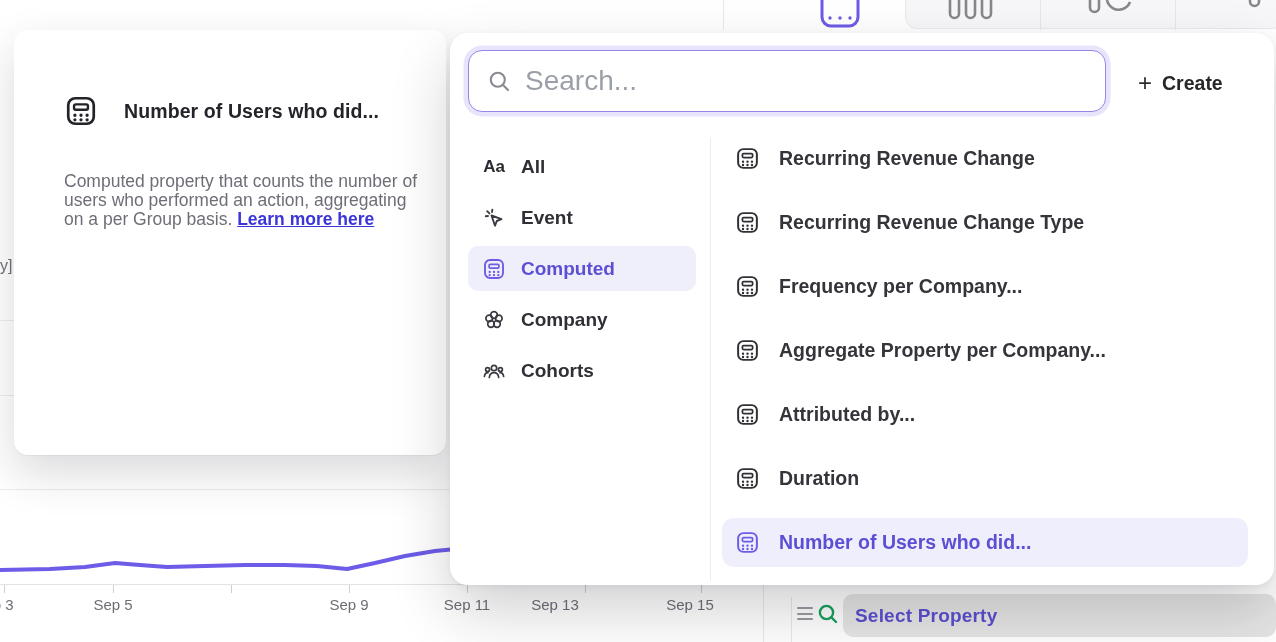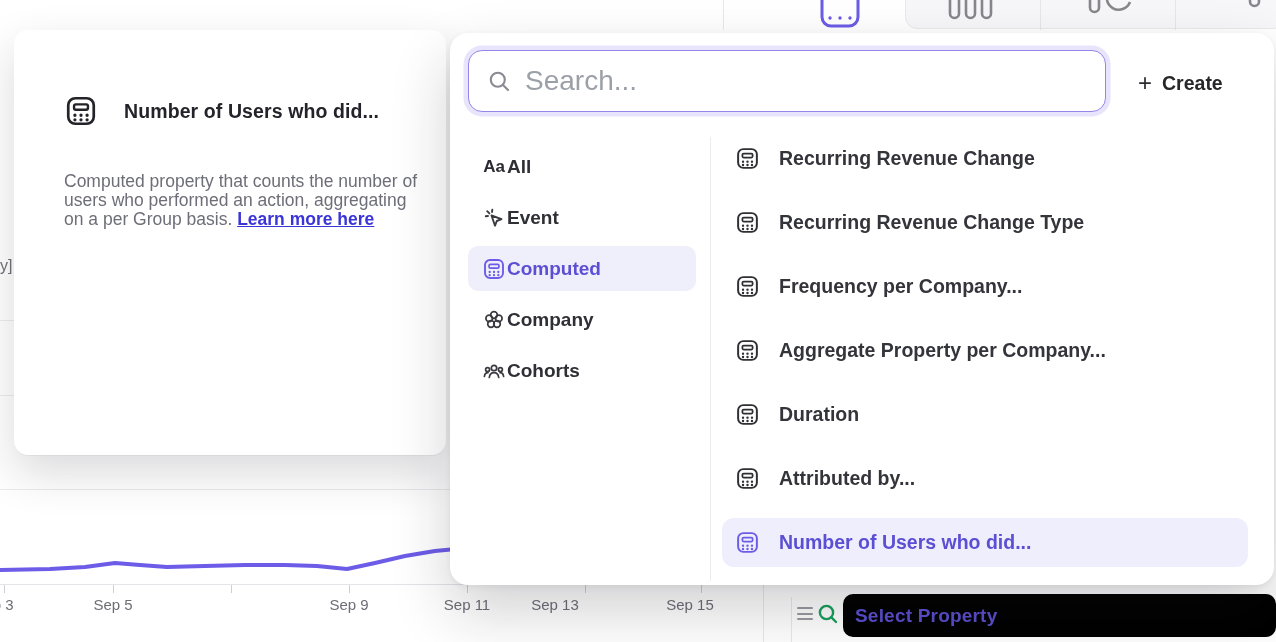--- a/index.html
+++ b/index.html
@@ -20,21 +20,21 @@
   .tabsep { position:absolute; top:0; width:1px; height:43px; background:#e5e5ea; }
   .tabicon { position:absolute; top:-12px; }
 
   
   #chart-svg { left:0; top:530px; }
   .axis-line { left:0; top:584px; width:762px; height:1px; background:#e3e3e8; }
   .tick { top:585px; width:1px; height:8px; background:#cfcfd6; }
   .xlabel { top:596px; transform:translateX(-50%); color:#6d6d76; font-size:15px; white-space:nowrap; }
 
   
-  .chip { left:843px; top:594px; width:433px; height:43px; background:#000000; border-radius:10px;
+  .chip { left:843px; top:594px; width:433px; height:43px; background:#e5e5e5; border-radius:10px;
     display:flex; align-items:center; padding-left:12px; }
   .chip span { color:#5b4ed0; font-size:19px; font-weight:700; letter-spacing:.2px; }
   #hamburger { left:797px; top:607px; width:16px; }
   #hamburger div { height:2px; background:#9a9aa2; margin-bottom:3.5px; border-radius:1px; }
 
   
   #tooltip { left:14px; top:30px; width:432px; height:425px; background:#fff; border-radius:14px;
     box-shadow:0 1px 0 rgba(0,0,0,.04), 0 18px 45px rgba(25,25,35,.16); }
   #tooltip .head { position:absolute; left:50px; top:64px; display:flex; align-items:center; gap:26px; }
   #tooltip .head .title { font-size:19.5px; font-weight:700; color:#232329; letter-spacing:.1px; }
@@ -50,21 +50,21 @@
     display:flex; align-items:center; padding-left:18px; gap:14px; }
   #search input { border:none; outline:none; flex:1; font-size:28px; color:#2f2f36;
     font-family:"Liberation Sans", sans-serif; background:transparent; }
   #search input::placeholder { color:#9ba0a8; }
   #create-btn { position:absolute; left:688px; top:34px; height:32px; display:flex; align-items:center;
     gap:10px; color:#27272a; cursor:pointer; }
   #create-btn .plus { font-size:24px; font-weight:400; line-height:1; color:#2c2c30; }
   #create-btn .lbl { font-size:19.5px; font-weight:700; }
 
   .cats { position:absolute; left:18px; top:111px; width:228px; display:flex; flex-direction:column; gap:6px; }
-  .cat { height:45px; border-radius:10px; display:flex; align-items:center; gap:0; padding-left:13px;
+  .cat { height:45px; border-radius:10px; display:flex; align-items:center; gap:14px; padding-left:13px;
     color:#2f2f36; font-size:19px; font-weight:600; }
   .cat .ic { width:26px; display:flex; justify-content:center; color:#3a3a40; }
   .cat.selected { background:#efeefb; color:#5c4fd4; }
   .cat.selected .ic { color:#6c5ce7; }
   .cat .aa { font-weight:700; font-size:17px; color:#2b2b31; }
 
   .panel-divider { position:absolute; left:260px; top:104px; height:444px; width:1px; background:#ececef; }
 
   .results { position:absolute; left:272px; top:101px; width:526px; display:flex; flex-direction:column; gap:15px; }
   .row { height:49px; border-radius:12px; display:flex; align-items:center; gap:19px; padding-left:13px;
@@ -298,34 +298,34 @@
       <div class="row">
         <span class="ic">
             <svg width="25" height="25" viewBox="0 0 24 24" fill="none" stroke="currentColor">
               <rect x="3" y="3" width="18" height="18" rx="5" stroke-width="1.9"></rect>
               <rect x="7.1" y="7.3" width="9.8" height="3.8" rx="1.2" stroke-width="1.7"></rect>
               <g stroke-width="2.3" stroke-linecap="round">
                 <path d="M7.7 15h.01M12 15h.01M16.3 15h.01M7.7 18.2h.01M12 18.2h.01M16.3 18.2h.01"></path>
               </g>
             </svg>
           </span>
+        <span>Attributed by...</span>
+      </div>
+      <div class="row">
+        <span class="ic">
+            <svg width="25" height="25" viewBox="0 0 24 24" fill="none" stroke="currentColor">
+              <rect x="3" y="3" width="18" height="18" rx="5" stroke-width="1.9"></rect>
+              <rect x="7.1" y="7.3" width="9.8" height="3.8" rx="1.2" stroke-width="1.7"></rect>
+              <g stroke-width="2.3" stroke-linecap="round">
+                <path d="M7.7 15h.01M12 15h.01M16.3 15h.01M7.7 18.2h.01M12 18.2h.01M16.3 18.2h.01"></path>
+              </g>
+            </svg>
+          </span>
         <span>Duration</span>
       </div>
-      <div class="row">
-        <span class="ic">
-            <svg width="25" height="25" viewBox="0 0 24 24" fill="none" stroke="currentColor">
-              <rect x="3" y="3" width="18" height="18" rx="5" stroke-width="1.9"></rect>
-              <rect x="7.1" y="7.3" width="9.8" height="3.8" rx="1.2" stroke-width="1.7"></rect>
-              <g stroke-width="2.3" stroke-linecap="round">
-                <path d="M7.7 15h.01M12 15h.01M16.3 15h.01M7.7 18.2h.01M12 18.2h.01M16.3 18.2h.01"></path>
-              </g>
-            </svg>
-          </span>
-        <span>Attributed by...</span>
-      </div>
       <div class="row selected">
         <span class="ic">
             <svg width="25" height="25" viewBox="0 0 24 24" fill="none" stroke="currentColor">
               <rect x="3" y="3" width="18" height="18" rx="5" stroke-width="1.9"></rect>
               <rect x="7.1" y="7.3" width="9.8" height="3.8" rx="1.2" stroke-width="1.7"></rect>
               <g stroke-width="2.3" stroke-linecap="round">
                 <path d="M7.7 15h.01M12 15h.01M16.3 15h.01M7.7 18.2h.01M12 18.2h.01M16.3 18.2h.01"></path>
               </g>
             </svg>
           </span>

